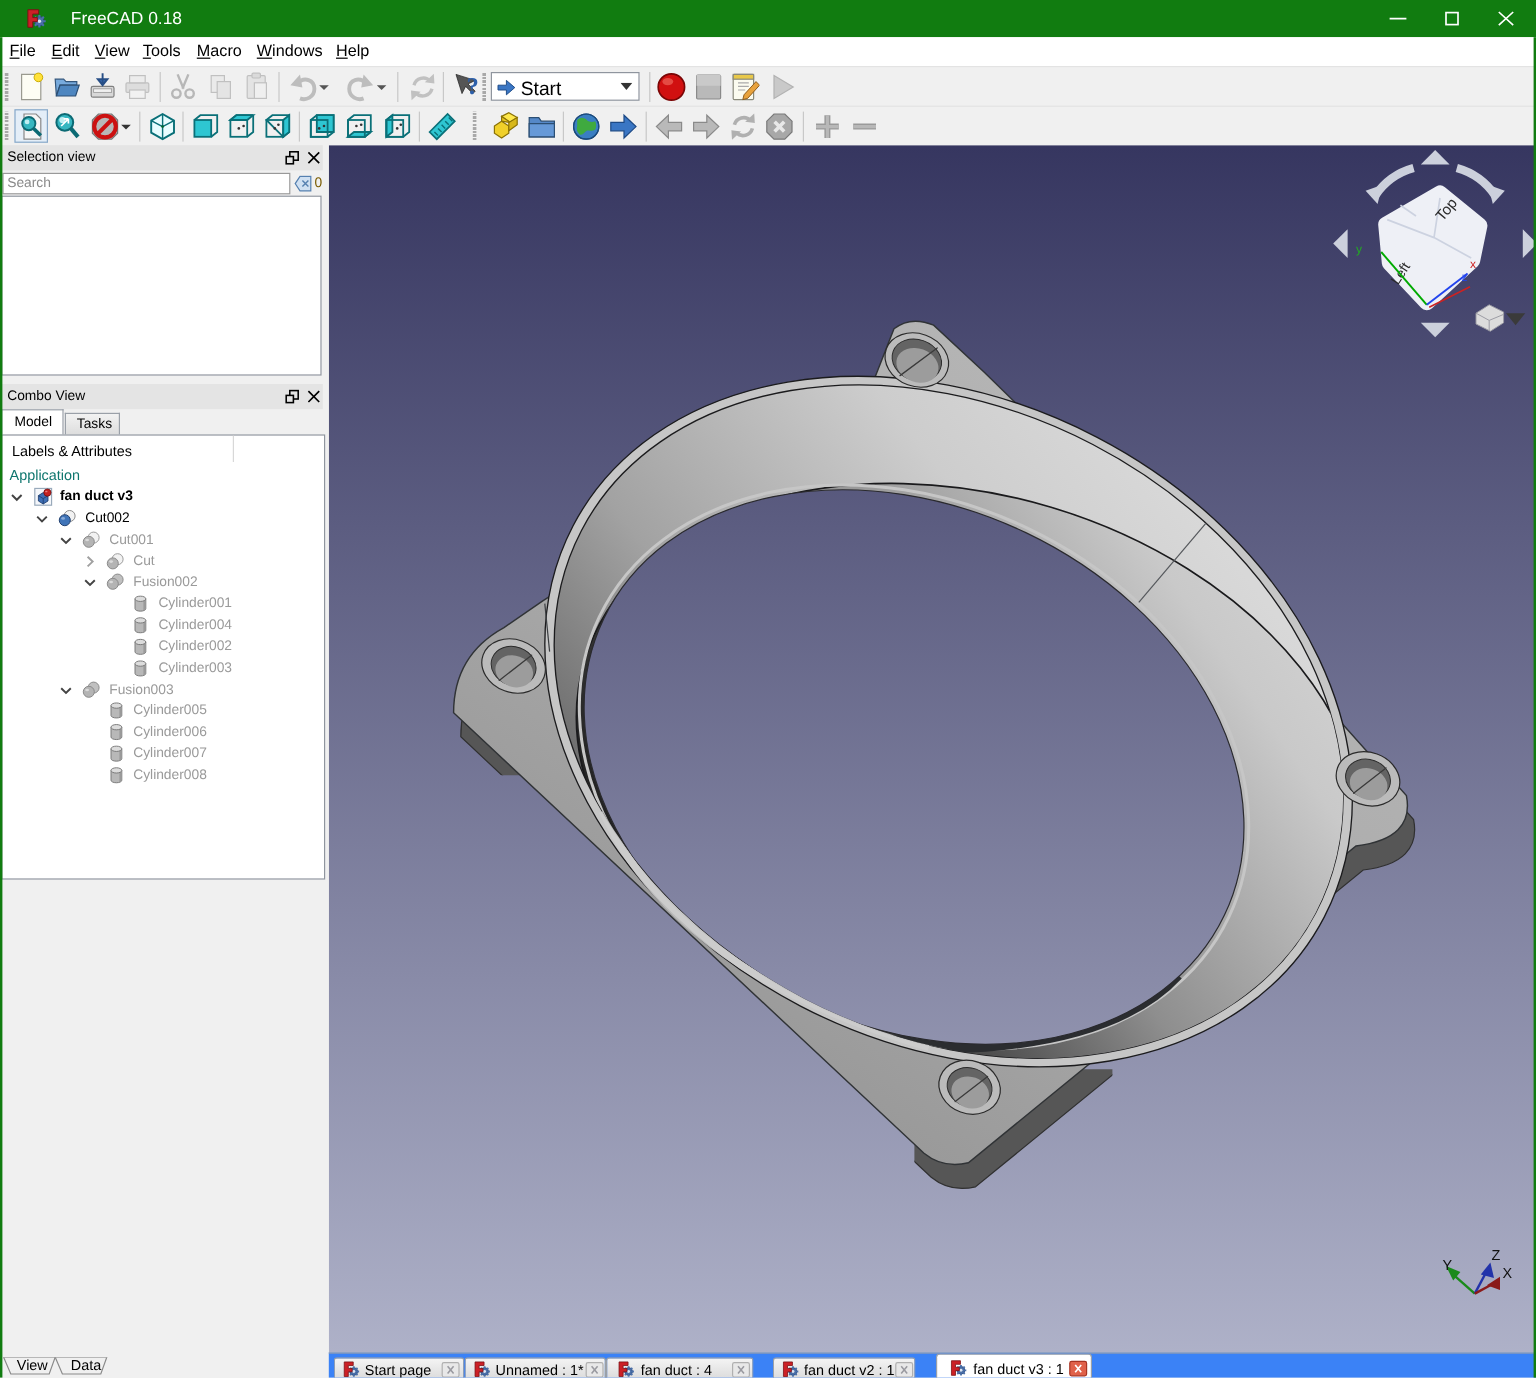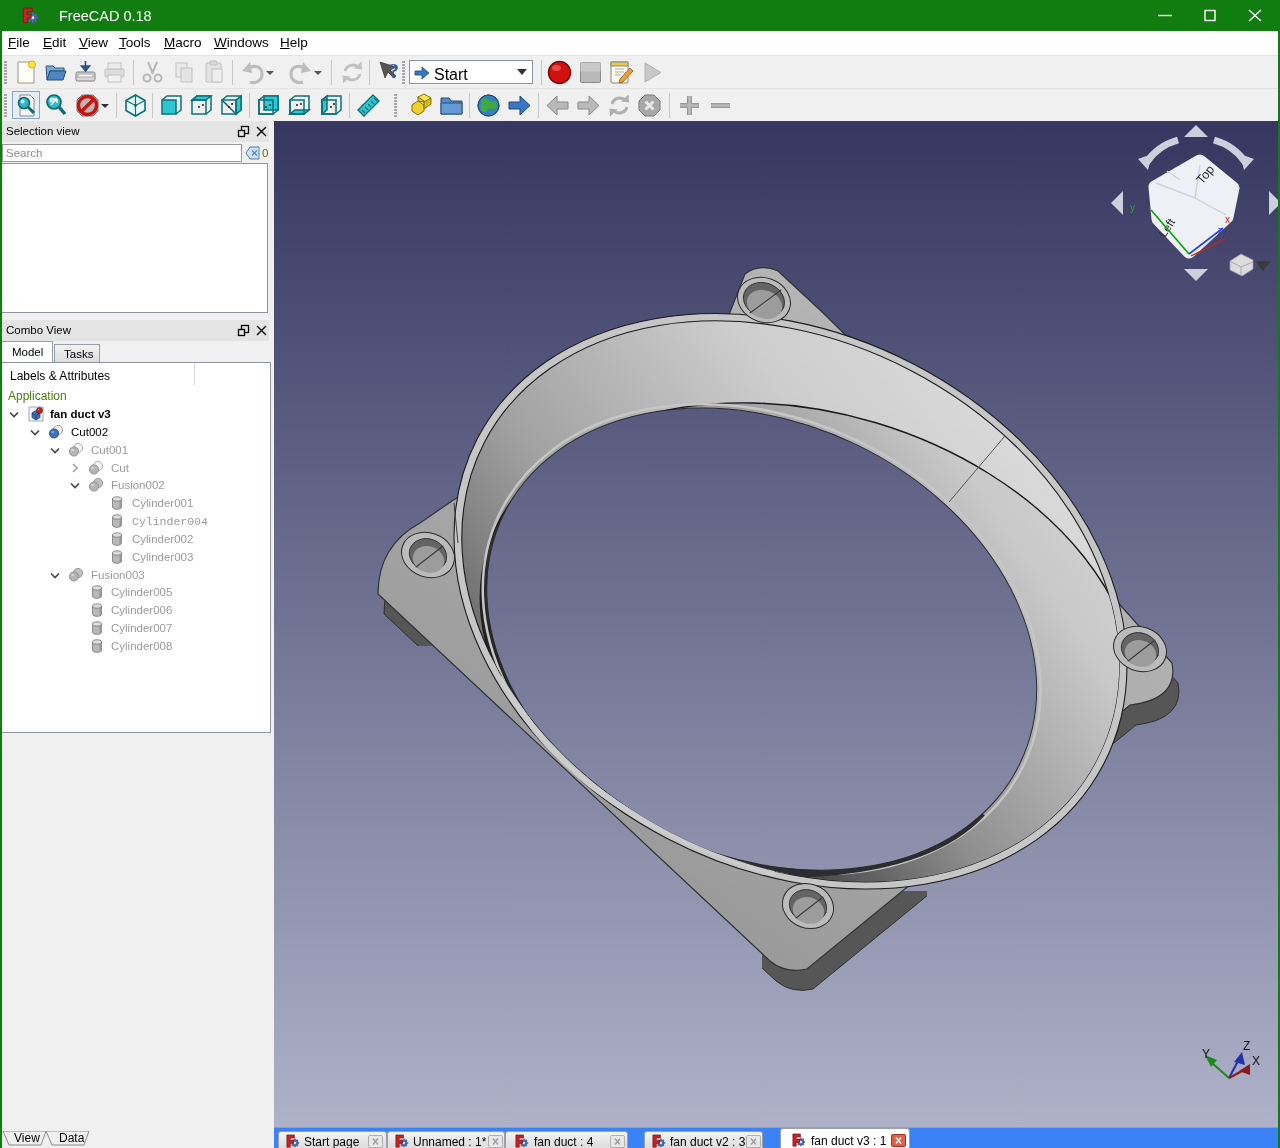--- a/index.html
+++ b/index.html
@@ -347,21 +347,21 @@
  </div>
  <div style="position:absolute;left:1px;top:220px;width:52px;height:22px;background:#fff;border:1px solid #9aa0a8;border-bottom:none;font-size:11.5px">
       <span style="position:absolute;left:10px;top:4px">Model</span>
     </div>
  <div style="position:absolute;left:54px;top:223px;width:46px;height:19px;background:linear-gradient(#f2f2f2,#dcdcdc);border:1px solid #9aa0a8;border-bottom:none;font-size:11.5px">
       <span style="position:absolute;left:9px;top:3px">Tasks</span>
     </div>
  <div class="whitebox" id="treebox" style="left:1px;top:241px;width:270px;height:371px">
   <div style="position:absolute;left:192px;top:0;width:1px;height:22px;background:#d8d8d8"></div>
   <span style="position:absolute;left:8px;top:6px;font-size:12px;color:#000">Labels &amp; Attributes</span>
-  <span style="position:absolute;left:6px;top:26px;font-size:12px;color:#4d7c0f">Application</span>
+  <span style="position:absolute;left:6px;top:26px;font-size:12px;color:#0f766e">Application</span>
   <div class="treerow black" style="left:0;top:42px;width:265px">
         <svg class="chev" style="left:7px;top:5px" viewBox="0 0 10 10">
           <path d="M1 2.5l4 4 4-4" fill="none" stroke="#444" stroke-width="1.6"></path>
         </svg>
         <svg style="position:absolute;left:26px;top:1px" width="16" height="16" viewBox="0 0 16 16">
           <rect x="1" y="1" width="14" height="14" fill="#f4f6fa" stroke="#9ab" stroke-width="1"></rect>
           <path d="M4 7l4-2.5 4 2.5v4.5L8 14l-4-2.5z" fill="#3e6eb4" stroke="#1c3c6c" stroke-width=".7"></path>
           <path d="M4 7l4 2.5 4-2.5M8 9.5V14" fill="none" stroke="#1c3c6c" stroke-width=".7"></path>
           <circle cx="11.5" cy="4.5" r="3" fill="#c42222" stroke="#6a0a0a" stroke-width=".6"></circle>
           <ellipse cx="10.6" cy="3.6" rx="1" ry=".7" fill="#e87a7a"></ellipse>
@@ -420,21 +420,21 @@
           <ellipse cx="8" cy="4" rx="4.5" ry="2.2" fill="#dcdcdc" stroke="#777" stroke-width=".8"></ellipse>
         </svg>
         <span style="position:absolute;left:130px;top:3px;">Cylinder001</span>
       </div>
   <div class="treerow " style="left:0;top:149px;width:265px">
         <svg style="position:absolute;left:107px;top:1px" width="16" height="16" viewBox="0 0 16 16">
           <path d="M3.5 4v8.2c0 1.2 2 2.1 4.5 2.1s4.5-.9 4.5-2.1V4z" fill="#b8b8b8" stroke="#777" stroke-width=".8"></path>
           <path d="M10.5 4v10l2-1.8V4z" fill="#9a9a9a" stroke="none"></path>
           <ellipse cx="8" cy="4" rx="4.5" ry="2.2" fill="#dcdcdc" stroke="#777" stroke-width=".8"></ellipse>
         </svg>
-        <span style="position:absolute;left:130px;top:3px;font-family:Liberation Mono, monospace;">Cylinder004</span>
+        <span style="position:absolute;left:130px;top:3px;">Cylinder004</span>
       </div>
   <div class="treerow " style="left:0;top:167px;width:265px">
         <svg style="position:absolute;left:107px;top:1px" width="16" height="16" viewBox="0 0 16 16">
           <path d="M3.5 4v8.2c0 1.2 2 2.1 4.5 2.1s4.5-.9 4.5-2.1V4z" fill="#b8b8b8" stroke="#777" stroke-width=".8"></path>
           <path d="M10.5 4v10l2-1.8V4z" fill="#9a9a9a" stroke="none"></path>
           <ellipse cx="8" cy="4" rx="4.5" ry="2.2" fill="#dcdcdc" stroke="#777" stroke-width=".8"></ellipse>
         </svg>
         <span style="position:absolute;left:130px;top:3px;">Cylinder002</span>
       </div>
   <div class="treerow " style="left:0;top:185px;width:265px">
@@ -668,21 +668,21 @@
       </svg>
       <span class="lbl" style="left:28px">fan duct : 4</span>
       <div class="closebox" style="left:104px"><svg width="13" height="11">
           <path d="M4 2.5l5 6M9 2.5l-5 6" stroke="#9a9aa0" stroke-width="1.3"></path>
         </svg></div>
     </div>
  <div class="mditab" style="left:370px;width:119px">
       <svg style="position:absolute;left:6px;top:2px" width="15" height="15">
         <use href="#fcicon"></use>
       </svg>
-      <span class="lbl" style="left:25px">fan duct v2 : 3</span>
+      <span class="lbl" style="left:25px">fan duct v2 : 1</span>
       <div class="closebox" style="left:101px"><svg width="13" height="11">
           <path d="M4 2.5l5 6M9 2.5l-5 6" stroke="#9a9aa0" stroke-width="1.3"></path>
         </svg></div>
     </div>
  <div class="mditab active" style="left:506px;width:130px">
       <svg style="position:absolute;left:10px;top:4px" width="15" height="15">
         <use href="#fcicon"></use>
       </svg>
       <span class="lbl" style="left:30px;top:5px">fan duct v3 : 1</span>
       <div class="closebox" style="left:110px;top:5px;background:#e0614a;border-color:#a83322"><svg width="13" height="11">

